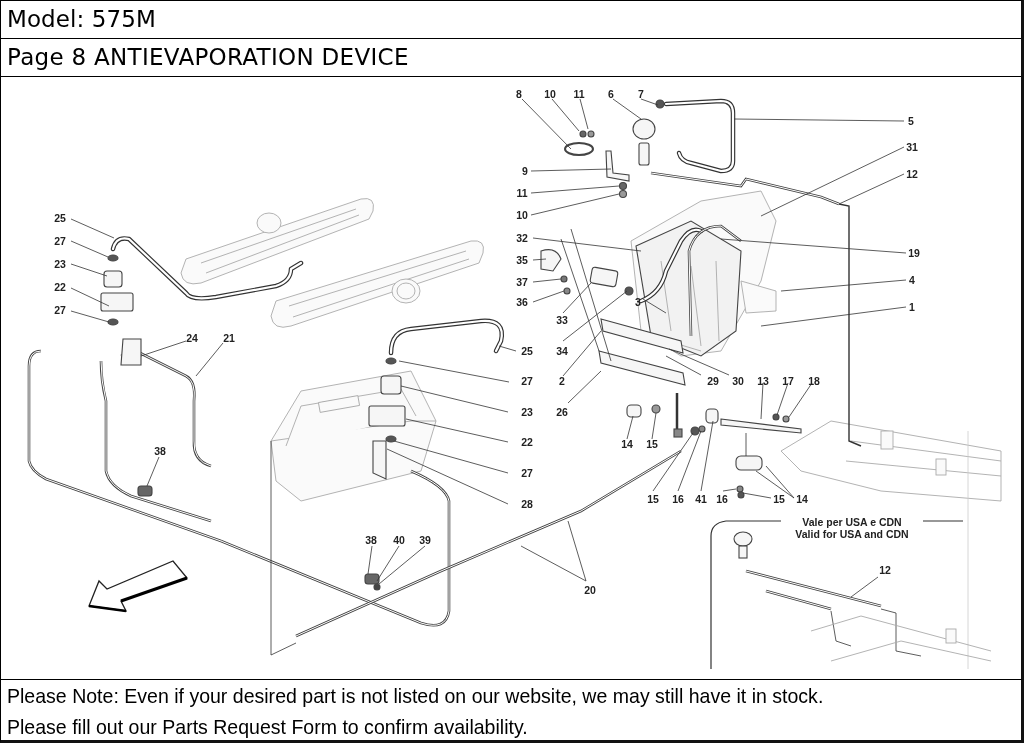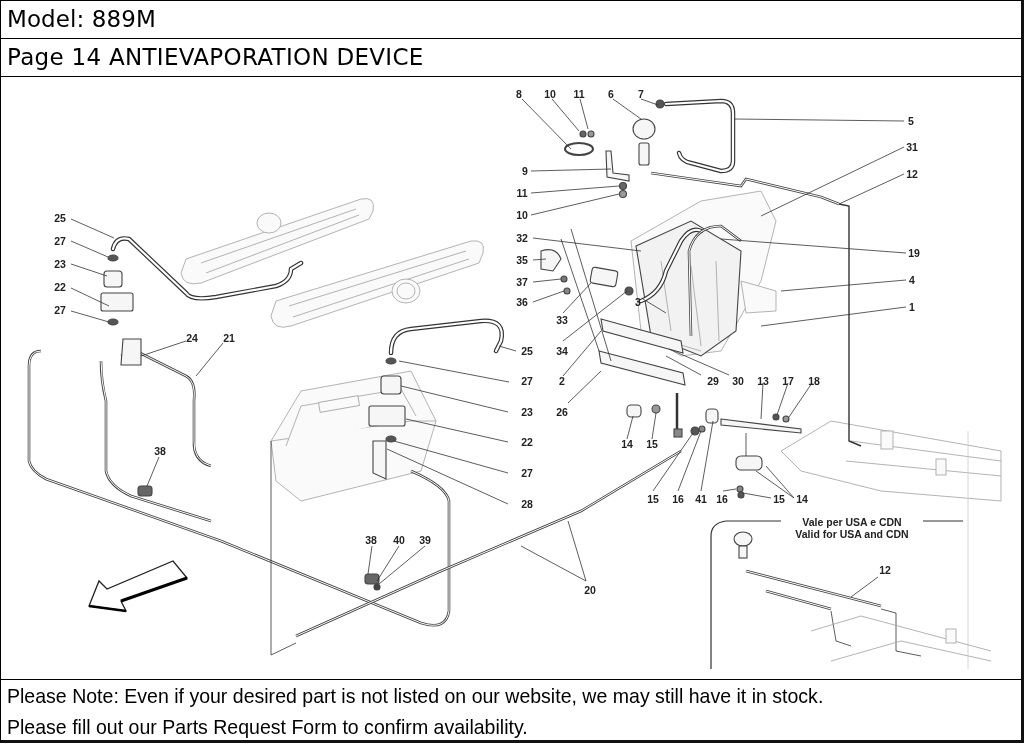--- a/index.html
+++ b/index.html
@@ -23,24 +23,24 @@
   .pipe{stroke:#333;stroke-width:4.5;fill:none;stroke-linecap:round;stroke-linejoin:round;}
   .pipe-in{stroke:#fff;stroke-width:2.2;fill:none;stroke-linecap:round;stroke-linejoin:round;}
   .thin{stroke:#444;stroke-width:2.6;fill:none;}
   .thin-in{stroke:#fff;stroke-width:1;fill:none;}
 </style>
 </head>
 <body>
 
 <div class="frame">
   <div class="row row-model">
-    <span class="hdr-text">Model: 889M</span>
+    <span class="hdr-text">Model: 575M</span>
   </div>
   <div class="row row-page">
-    <span class="hdr-text">Page 14  ANTIEVAPORATION DEVICE</span>
+    <span class="hdr-text">Page 8  ANTIEVAPORATION DEVICE</span>
   </div>
 
   <div class="diagram">
     <svg width="1021" height="603" viewBox="0 76 1021 603">
 
       <g>
         <path class="ghost" d="M185,258 L360,198 Q375,195 372,210 L368,218 L200,282 Q182,286 180,272 Z"></path>
         <path class="ghost" d="M200,262 L355,208 M205,272 L358,214"></path>
         <ellipse class="ghost" cx="268" cy="222" rx="12" ry="10"></ellipse>
       </g>

